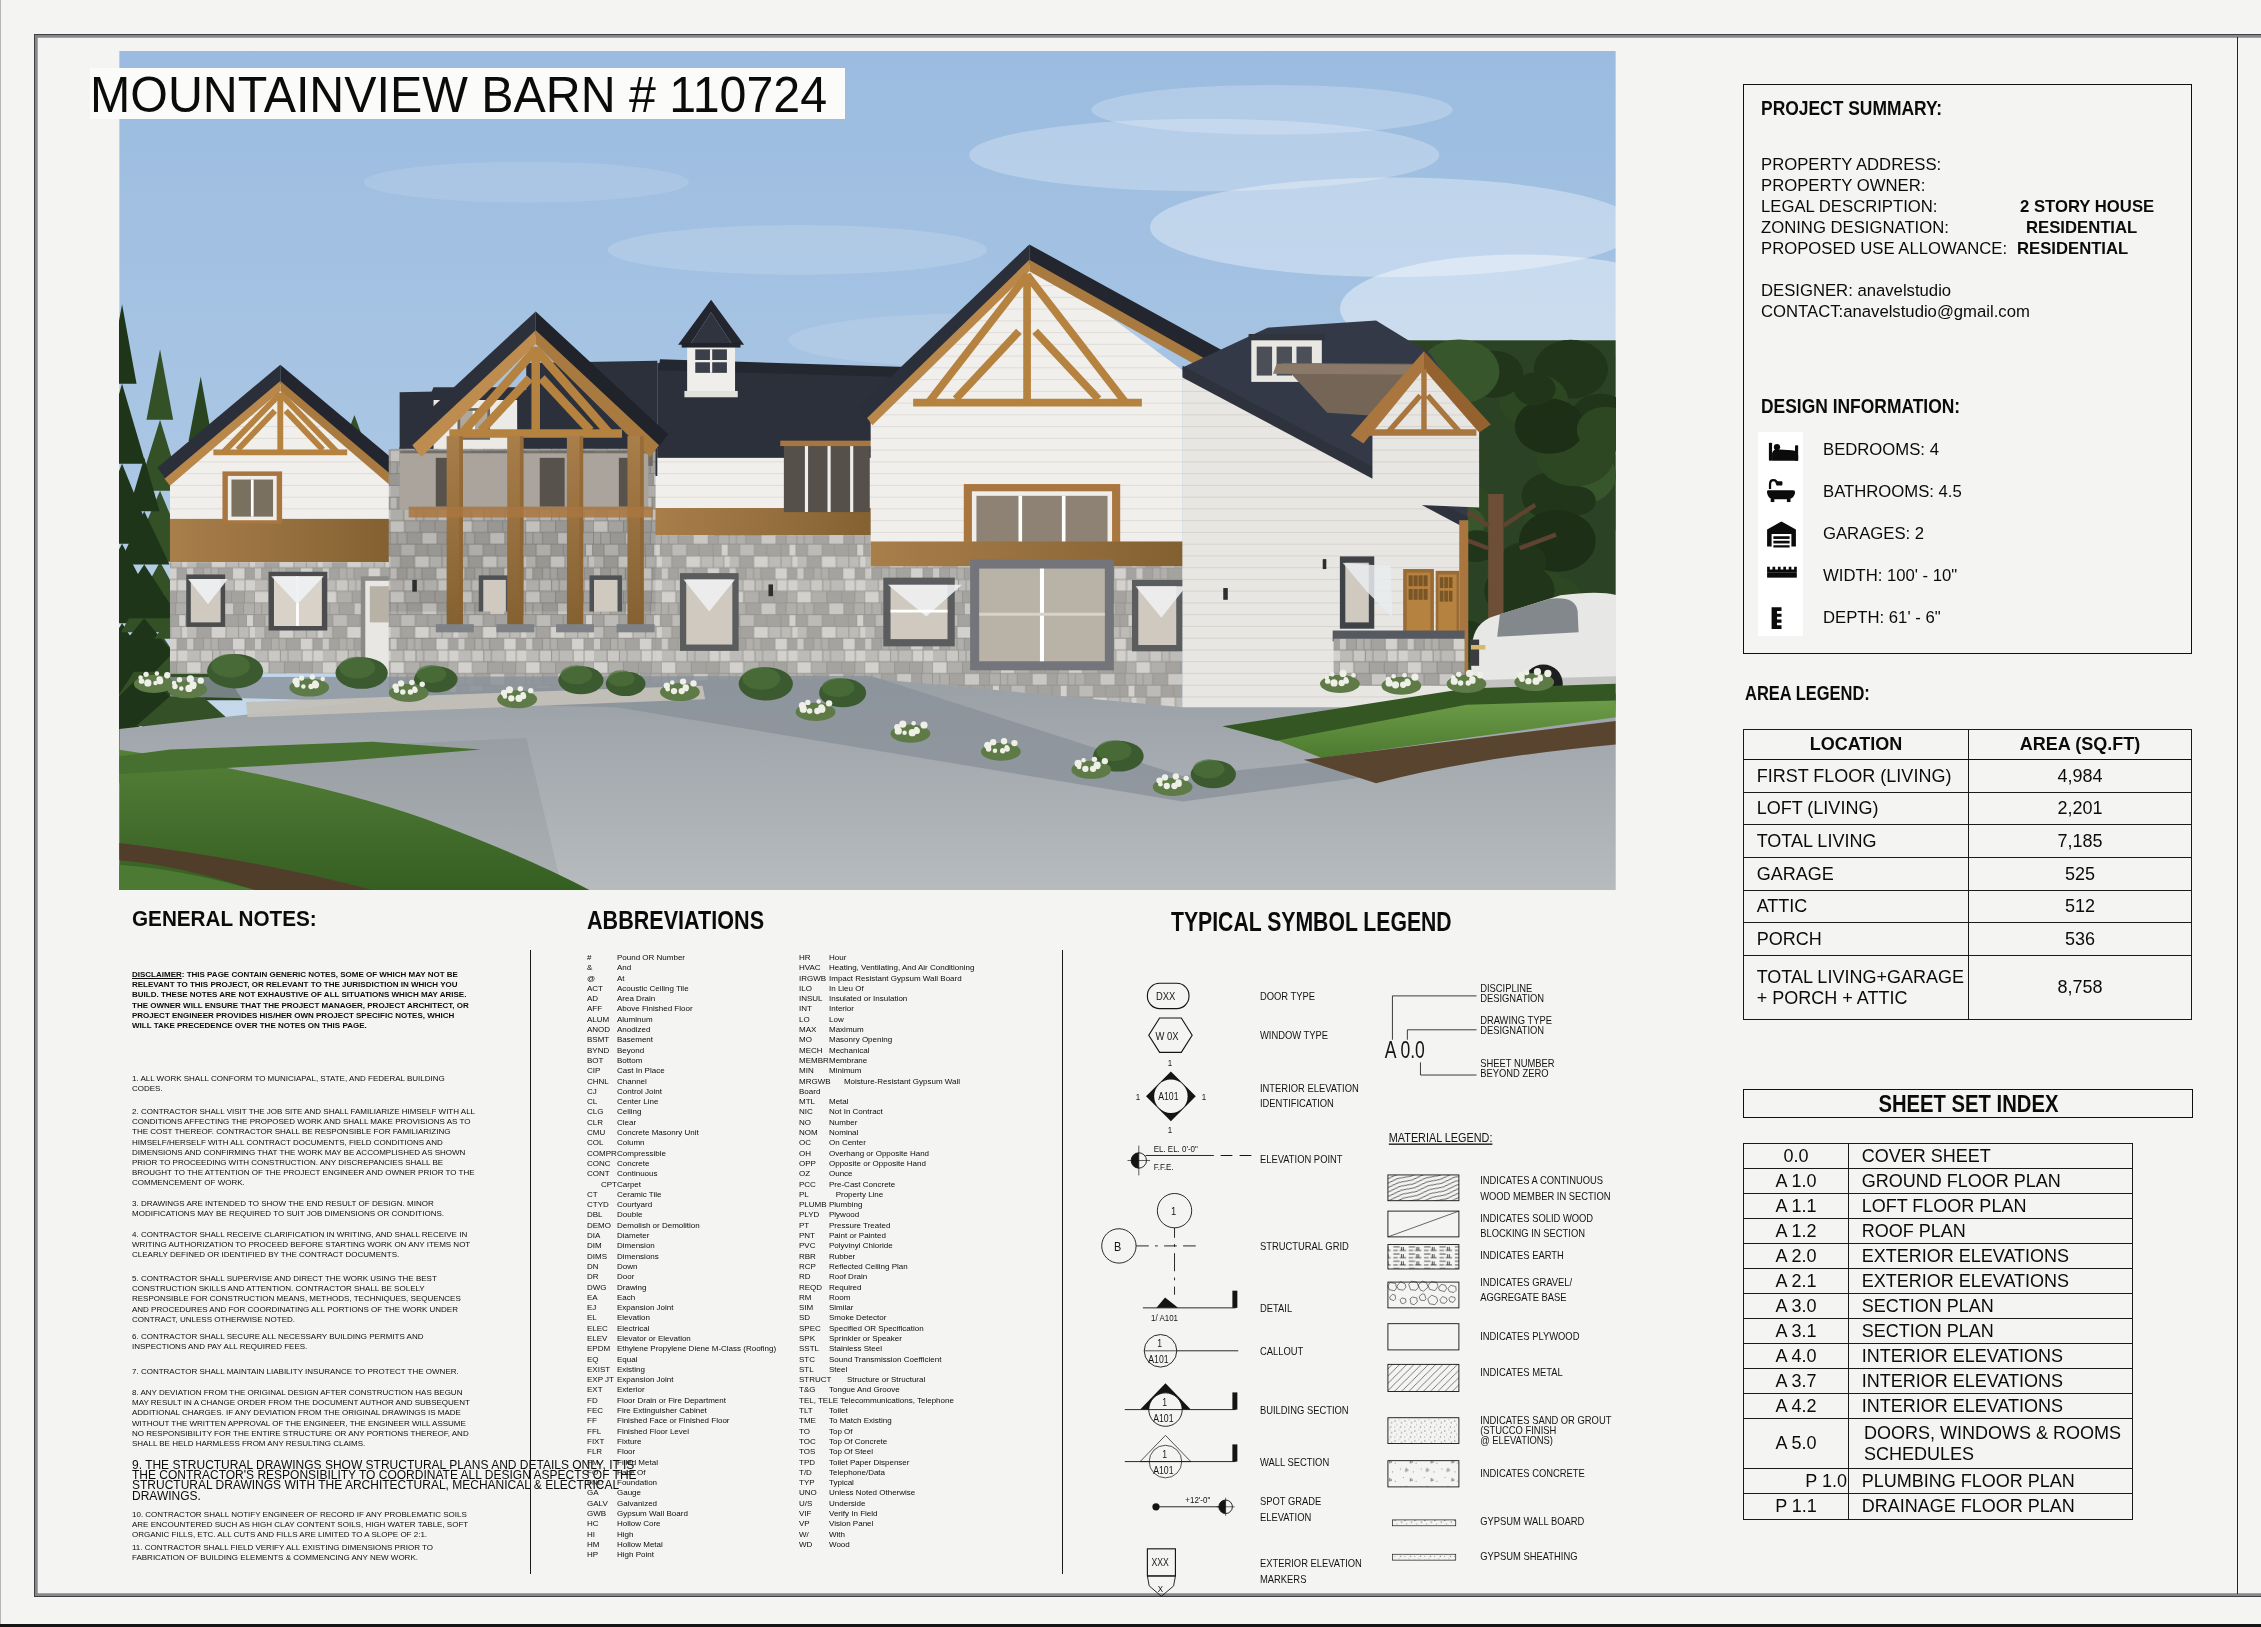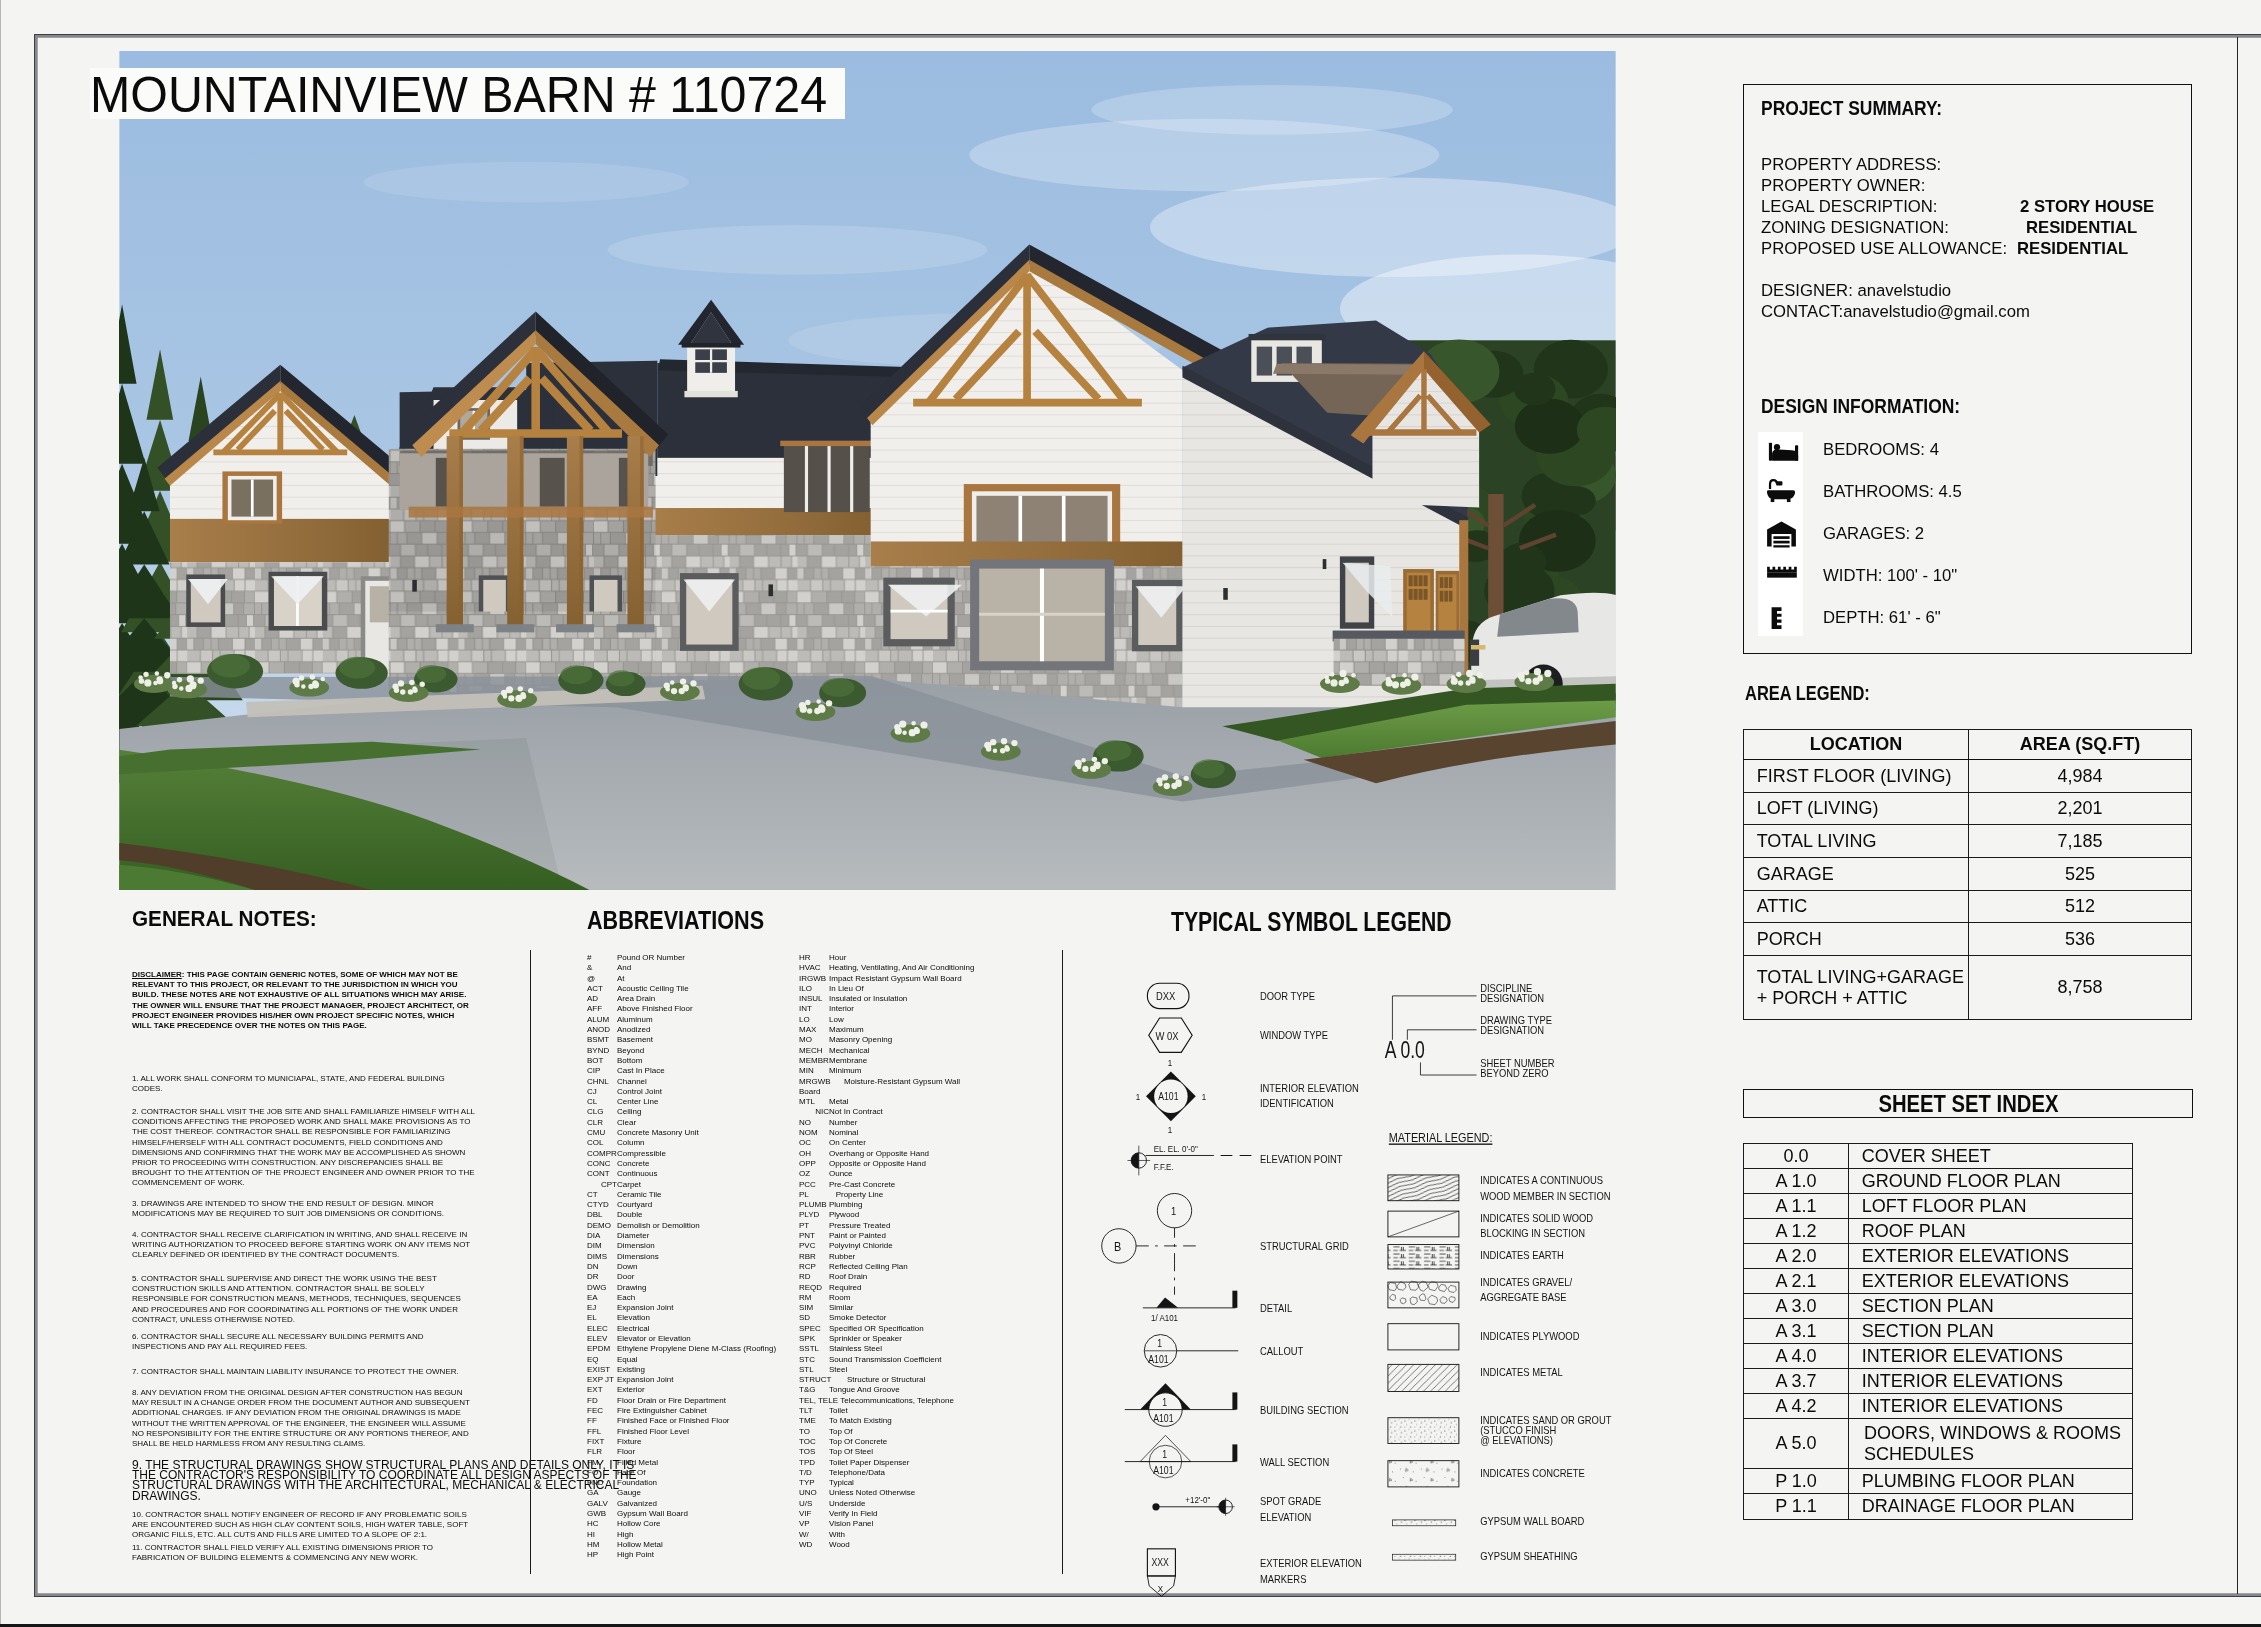--- a/index.html
+++ b/index.html
@@ -807,21 +807,21 @@
     <div><span style="display:inline-block;min-width:30px;">INT</span>Interior</div>
     <div><span style="display:inline-block;min-width:30px;">LO</span>Low</div>
     <div><span style="display:inline-block;min-width:30px;">MAX</span>Maximum</div>
     <div><span style="display:inline-block;min-width:30px;">MO</span>Masonry Opening</div>
     <div><span style="display:inline-block;min-width:30px;">MECH</span>Mechanical</div>
     <div><span style="display:inline-block;min-width:30px;">MEMBR</span>Membrane</div>
     <div><span style="display:inline-block;min-width:30px;">MIN</span>Minimum</div>
     <div><span style="display:inline-block;min-width:30px;">MRGWB</span>&nbsp;&nbsp;&nbsp;&nbsp;&nbsp;&nbsp;Moisture-Resistant Gypsum Wall</div>
     <div><span style="display:inline-block;min-width:30px;">Board</span></div>
     <div><span style="display:inline-block;min-width:30px;">MTL</span>Metal</div>
-    <div><span style="display:inline-block;min-width:30px;text-align:right;">NIC</span>Not In Contract</div>
+    <div><span style="display:inline-block;min-width:30px;">NIC</span>Not In Contract</div>
     <div><span style="display:inline-block;min-width:30px;">NO</span>Number</div>
     <div><span style="display:inline-block;min-width:30px;">NOM</span>Nominal</div>
     <div><span style="display:inline-block;min-width:30px;">OC</span>On Center</div>
     <div><span style="display:inline-block;min-width:30px;">OH</span>Overhang or Opposite Hand</div>
     <div><span style="display:inline-block;min-width:30px;">OPP</span>Opposite or Opposite Hand</div>
     <div><span style="display:inline-block;min-width:30px;">OZ</span>Ounce</div>
     <div><span style="display:inline-block;min-width:30px;">PCC</span>Pre-Cast Concrete</div>
     <div><span style="display:inline-block;min-width:30px;">PL</span>&nbsp;&nbsp;&nbsp;Property Line</div>
     <div><span style="display:inline-block;min-width:30px;">PLUMB</span>Plumbing</div>
     <div><span style="display:inline-block;min-width:30px;">PLYD</span>Plywood</div>
@@ -1210,21 +1210,21 @@
       </tr>
       <tr style="height:25px;margin-top:46px;">
         <td style="text-align:center;">A 4.2</td>
         <td style="padding-left:12.7px;">INTERIOR ELEVATIONS</td>
       </tr>
       <tr style="height:50px;">
         <td style="text-align:center;">A 5.0</td>
         <td style="padding-left:15px;">DOORS, WINDOWS &amp; ROOMS<br>SCHEDULES</td>
       </tr>
       <tr style="height:25px;">
-        <td style="text-align:center;">P 1.0</td>
+        <td style="text-align:right;">P 1.0</td>
         <td style="padding-left:12.7px;">PLUMBING FLOOR PLAN</td>
       </tr>
       <tr style="height:26px;">
         <td style="text-align:center;">P 1.1</td>
         <td style="padding-left:12.7px;">DRAINAGE FLOOR PLAN</td>
       </tr>
     </tbody>
   </table>
 
 

